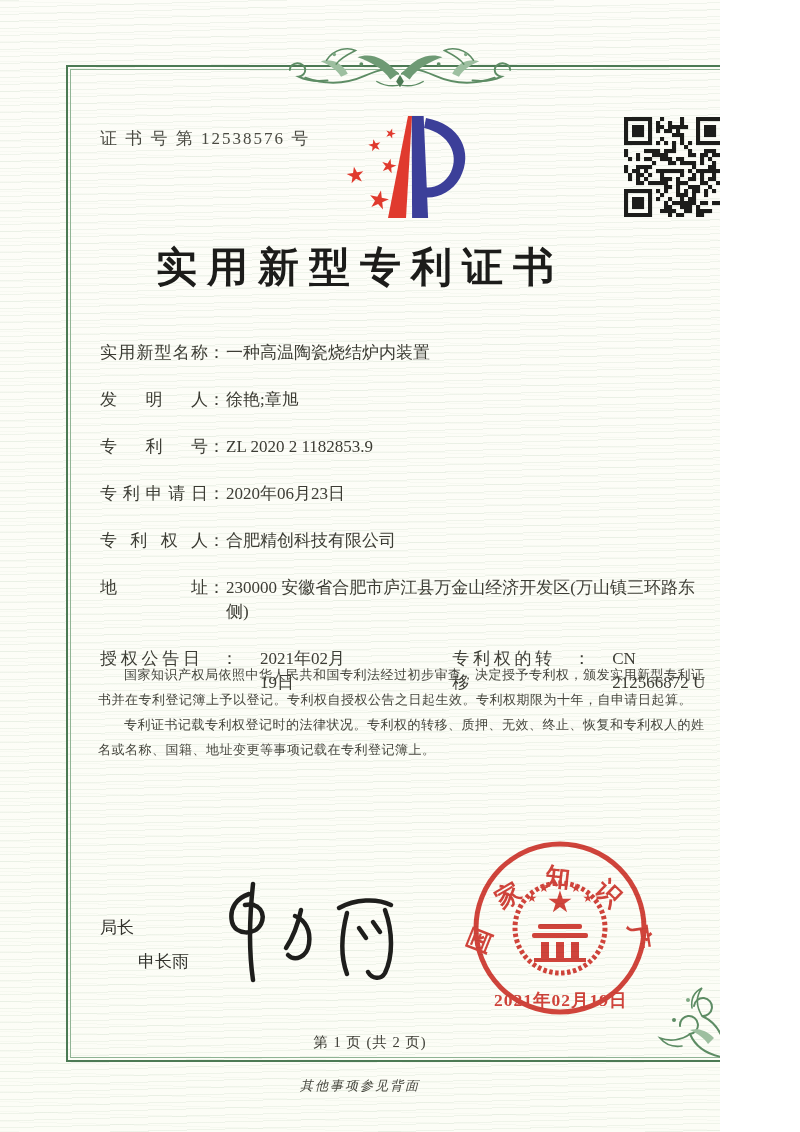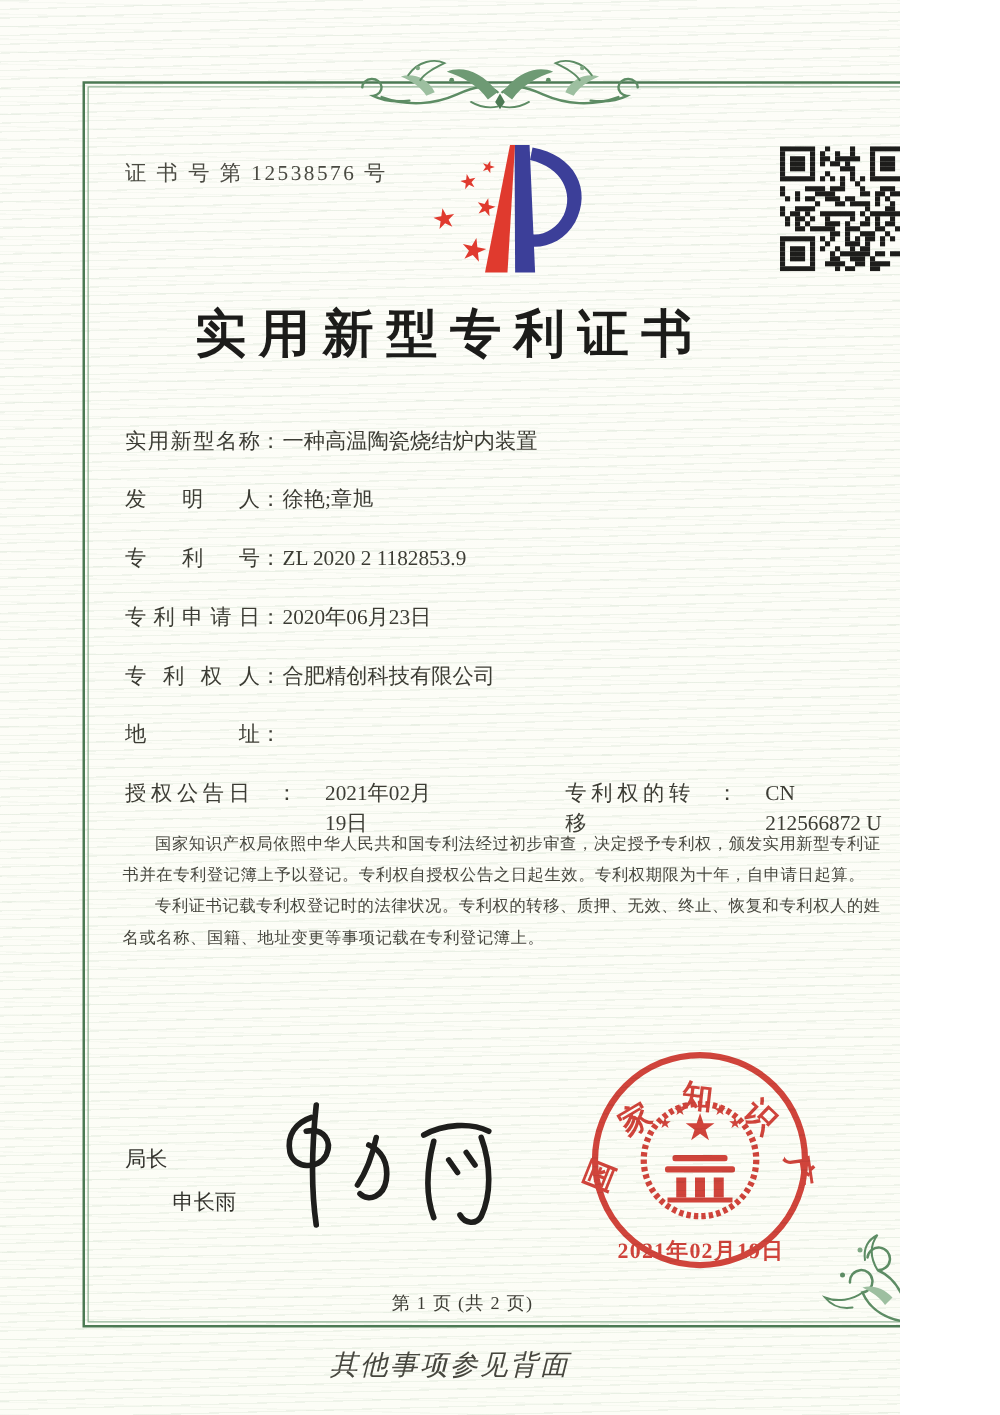--- a/index.html
+++ b/index.html
@@ -58,21 +58,21 @@
   
   .seal { position:absolute; left:462px; top:840px; width:196px; height:196px;
     mix-blend-mode:multiply; opacity:0.92; }
   
   .page-no {
     position:absolute; left:0; top:1033px; width:100%; text-align:center;
     font-size:14.5px; color:#3c3c34; letter-spacing:1px;padding-left:20px;
   }
   .back-note {
     position:absolute; left:0; top:1077px; width:100%; text-align:center;
-    font-size:22px; color:#46463e; font-style:italic; letter-spacing:2px;
+    font-size:13px; color:#46463e; font-style:italic; letter-spacing:2px;
   }
 </style>
 </head>
 <body>
 
 <div class="page">
 
   <div class="frame">
     <div class="frame-inner"></div>
   </div>
@@ -442,20 +442,21 @@
         <span class="fvalue">2020年06月23日</span>
     </div>
     <div class="frow">
       <span class="flabel">专利权人</span>
         <span class="fcolon">：</span>
         <span class="fvalue">合肥精创科技有限公司</span>
     </div>
     <div class="frow">
       <span class="flabel">地址</span>
         <span class="fcolon">：</span>
+        <span class="fvalue">230000 安徽省合肥市庐江县万金山经济开发区(万山镇三环路东侧)</span>
     </div>
     <div class="grant-row">
       <span class="g-label">授权公告日</span>
         <span class="fcolon">：</span>
         <span>2021年02月19日</span>
       <span class="g-gap"></span>
       <span class="g-label">专利权的转移</span>
         <span class="fcolon">：</span>
         <span>CN 212566872 U</span>
     </div>

